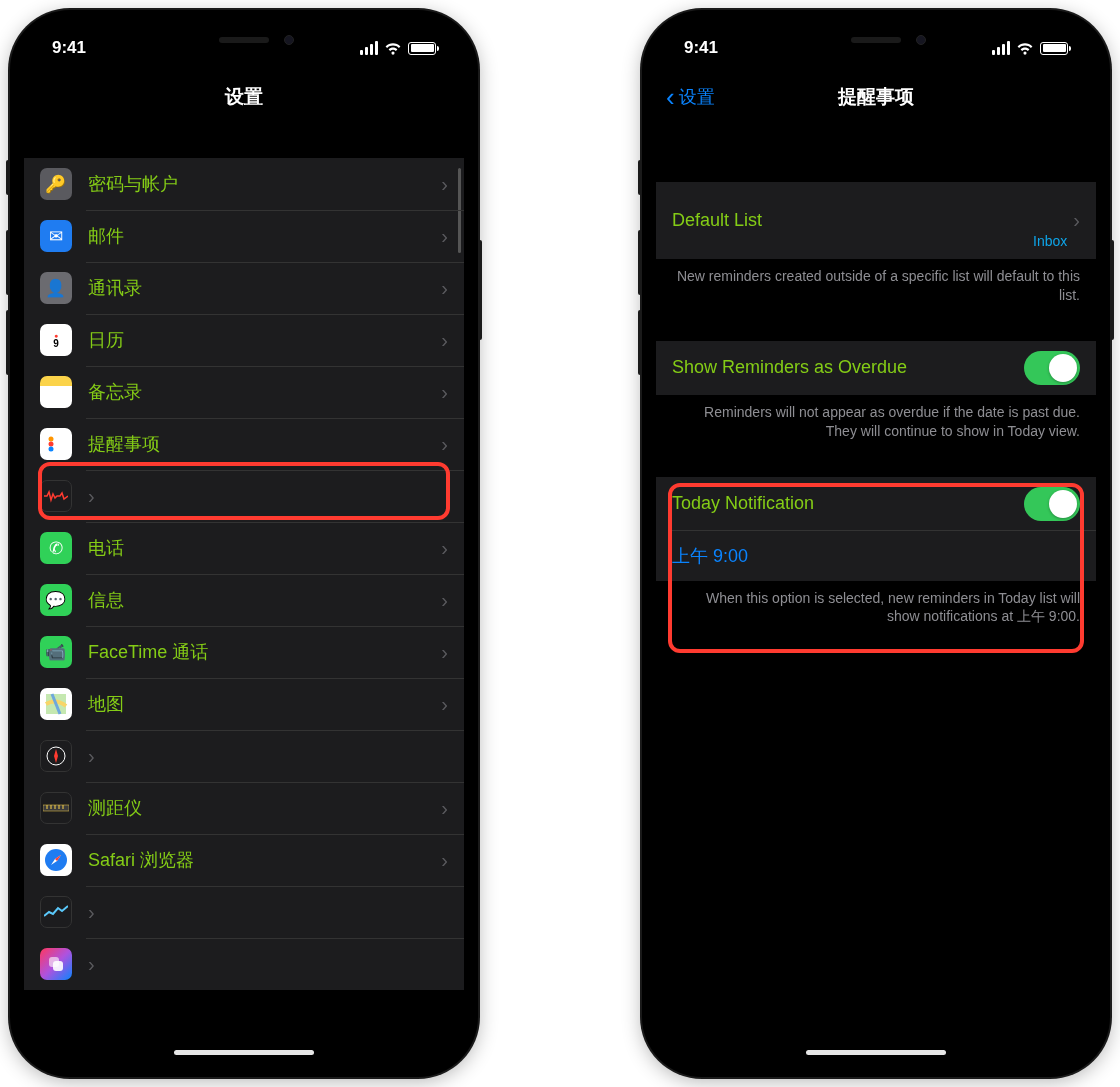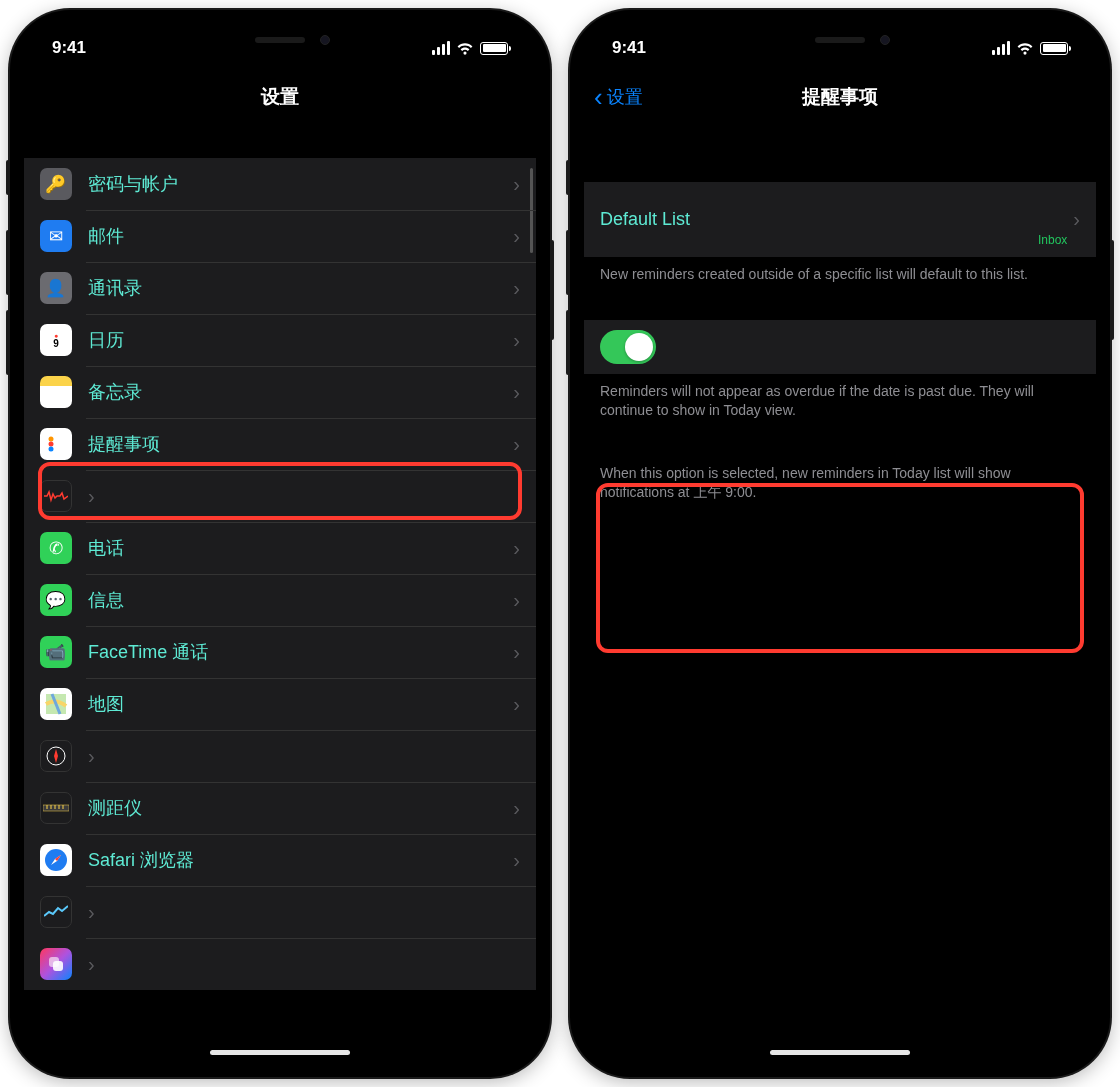--- a/index.html
+++ b/index.html
@@ -6,21 +6,21 @@
   body {
     background: #fff;
     font-family: -apple-system, "Helvetica Neue", Arial, sans-serif;
     width: 1120px;
     height: 1087px;
     display: flex;
     justify-content: space-between;
     padding: 10px;
   }
   .phone {
-    width: 540px;
+    width: 468px;
     height: 1067px;
     background: #000;
     border-radius: 60px;
     padding: 14px;
     position: relative;
     box-shadow: 0 0 0 2px #1a1a1a, 0 4px 20px rgba(0,0,0,0.3);
   }
   .phone::before, .phone::after {
     content: "";
     position: absolute;
@@ -129,24 +129,24 @@
     width: 32px;
     height: 32px;
     border-radius: 7px;
     margin-right: 16px;
     flex: none;
     display: flex;
     align-items: center;
     justify-content: center;
     font-size: 17px;
   }
-  .row-label { flex: 1; font-size: 18px; color: #5eead4; }
-  .row-value { color: #22c55e; font-size: 12px; margin-right: 6px; margin-top: 41px; }
+  .row-label { flex: 1; font-size: 18px; color: #84cc16; }
+  .row-value { color: #0ea5e9; font-size: 14px; margin-right: 6px; margin-top: 41px; }
   .chevron { color: #5a5a5e; font-size: 20px; font-weight: 300; }
-  .footer-text { padding: 8px 16px 0; font-size: 14px; color: #8e8e93; line-height: 1.35; }
+  .footer-text { padding: 8px 16px 0; font-size: 14px; color: #8e8e93; line-height: 1.35; text-align: right; }
 
   .toggle {
     width: 56px; height: 34px; border-radius: 20px; background: #34c759; position: relative; flex: none;
   }
   .toggle i { position: absolute; right: 3px; top: 3px; width: 28px; height: 28px; background: #fff; border-radius: 50%; box-shadow: 0 1px 3px rgba(0,0,0,0.3);}
 
   .highlight-box {
     position: absolute;
     border: 4px solid #ff3b30;
     border-radius: 12px;
@@ -403,26 +403,38 @@
           <span class="row-label">Default List</span>
           <span class="row-value">Inbox</span>
           <span class="chevron">›</span>
         </div>
       </div>
       <div class="footer-text">New reminders created outside of a specific list will default to this list.</div>
 
       <div class="group-gap"></div>
       <div class="list">
         <div class="row detail">
+          <span class="row-label">Show Reminders as Overdue</span>
           <div class="toggle">
               <i></i>
             </div>
         </div>
       </div>
       <div class="footer-text">Reminders will not appear as overdue if the date is past due. They will continue to show in Today view.</div>
 
       <div class="group-gap"></div>
+      <div class="list">
+        <div class="row detail">
+          <span class="row-label">Today Notification</span>
+          <div class="toggle">
+              <i></i>
+            </div>
+        </div>
+        <div class="row detail">
+          <span class="row-label" style="color:#0a84ff">上午 9:00</span>
+        </div>
+      </div>
       <div class="footer-text">When this option is selected, new reminders in Today list will show notifications at 上午 9:00.</div>
     </div>
     <div class="highlight-box" style="top:459px;left:12px;right:12px;height:170px"></div>
     <div class="home-indicator"></div>
   </div>
 </div>
 
 </body></html>

